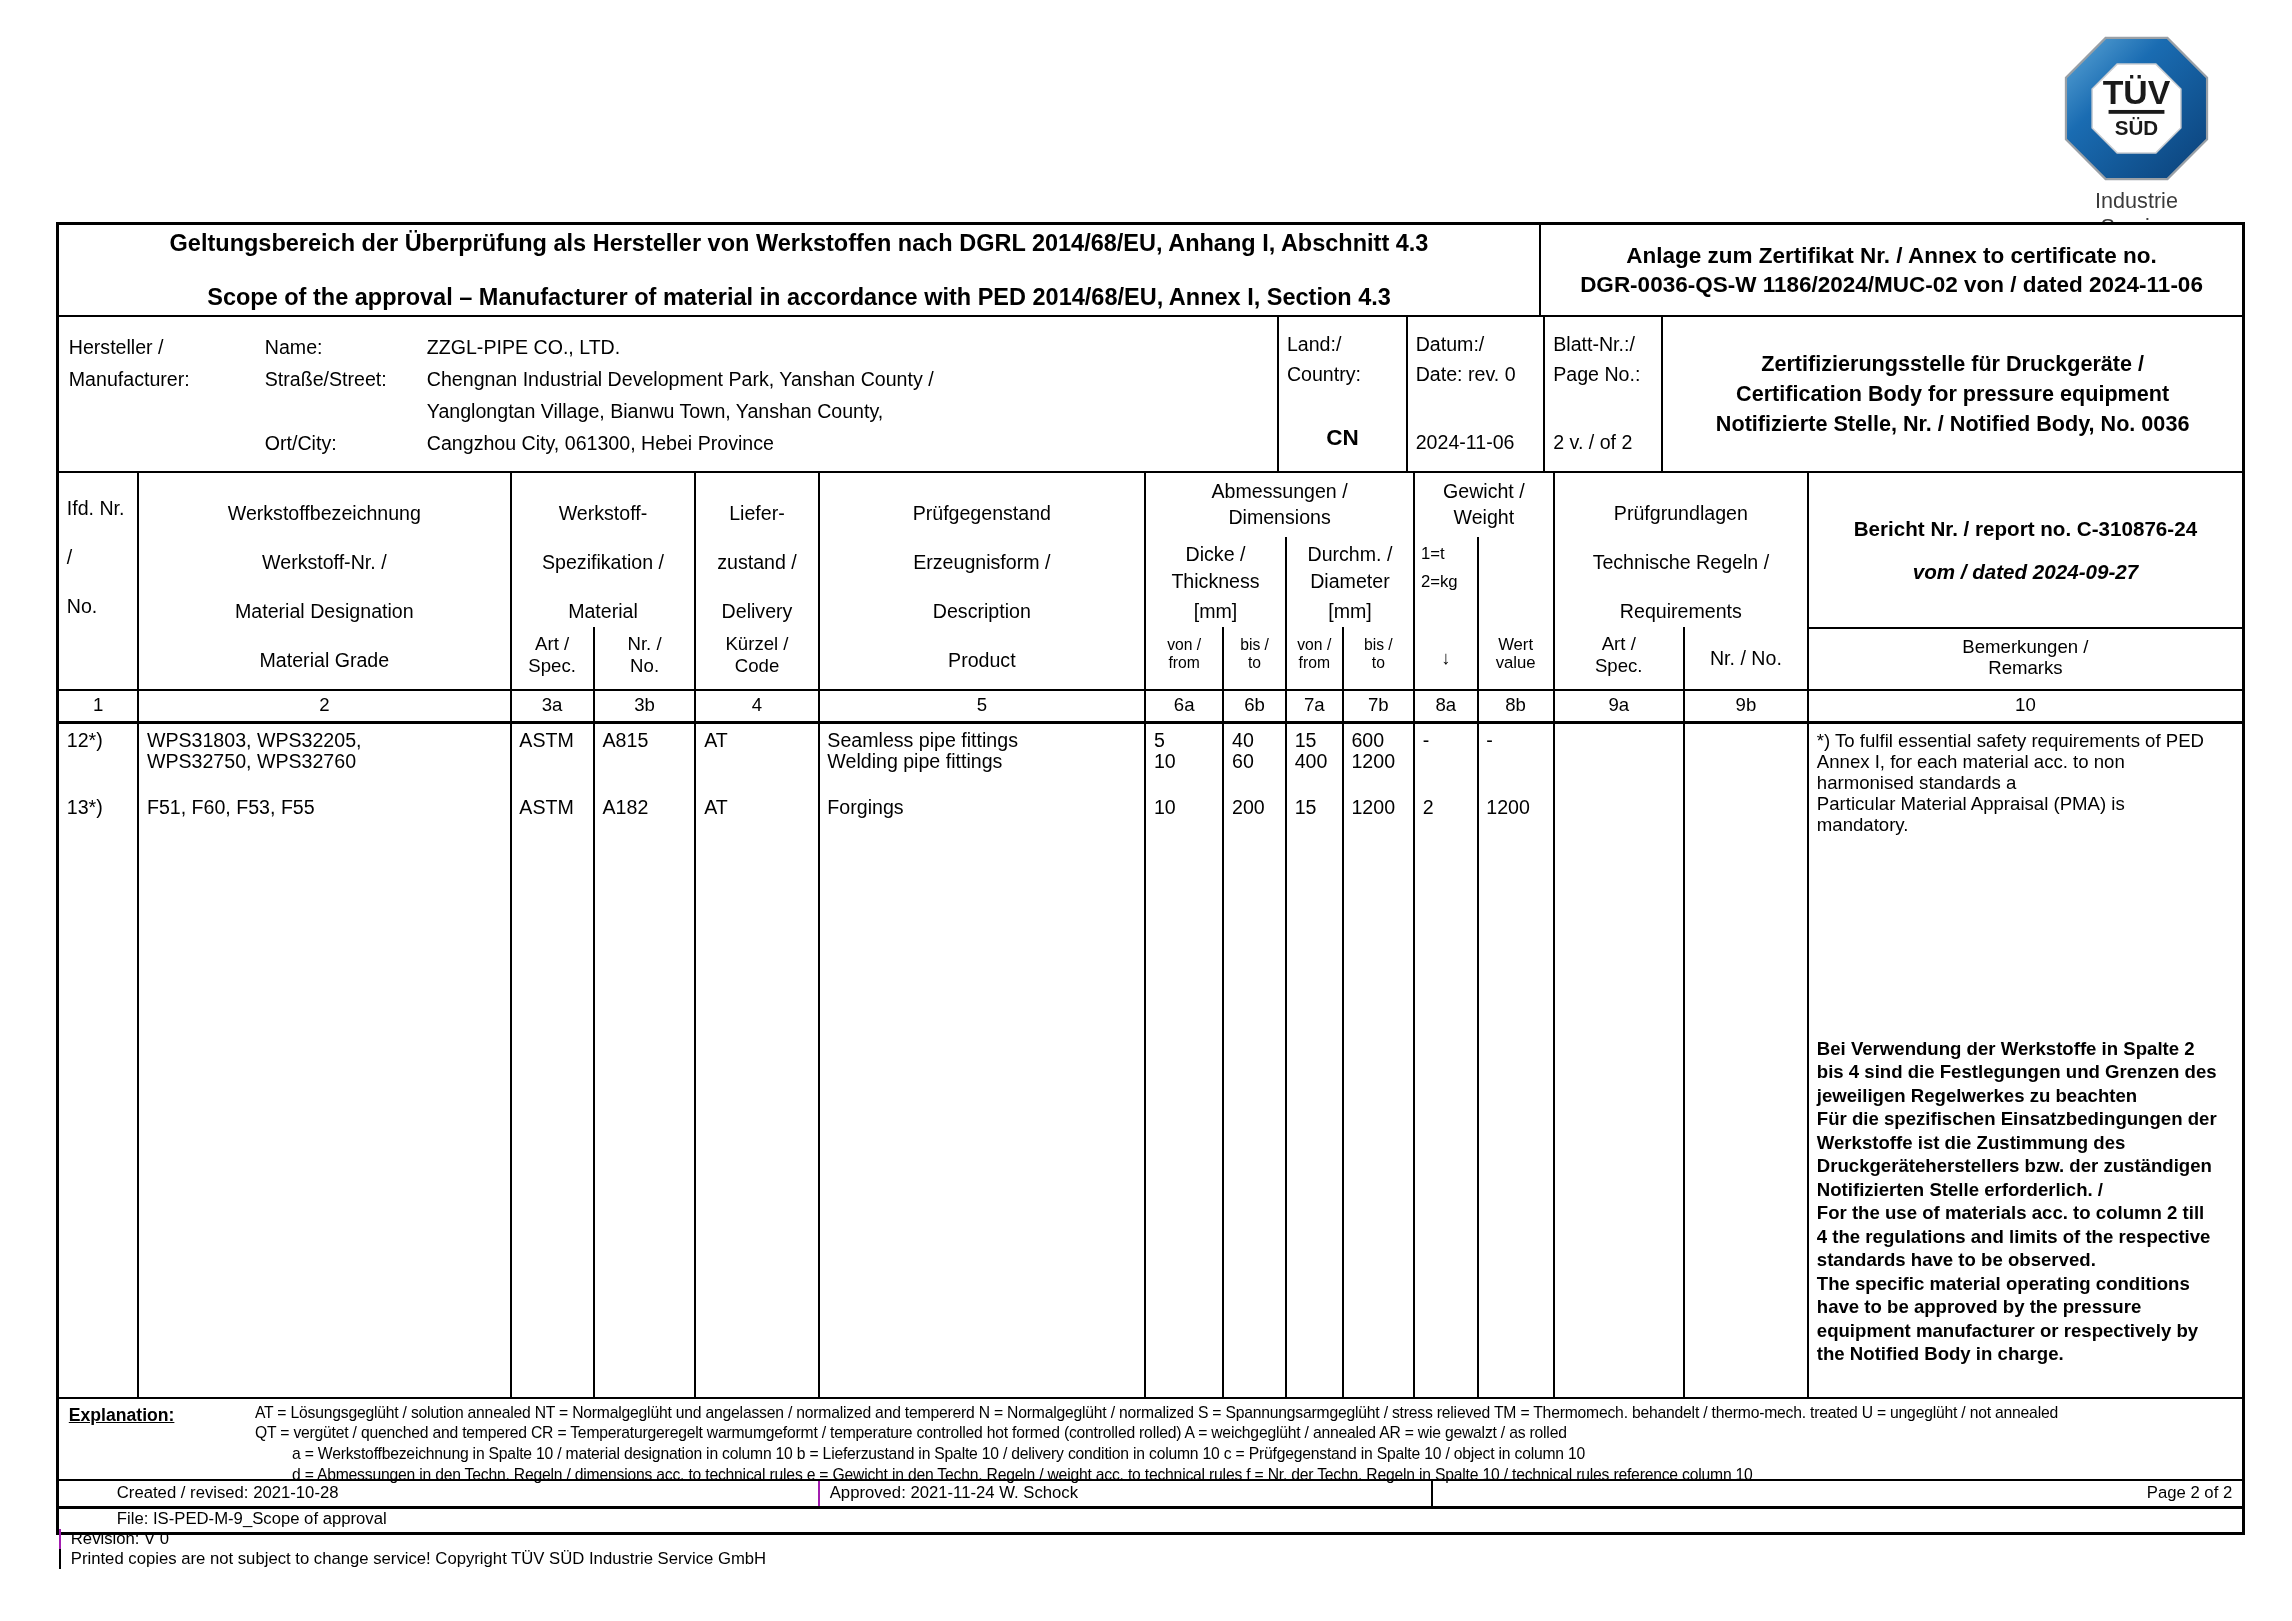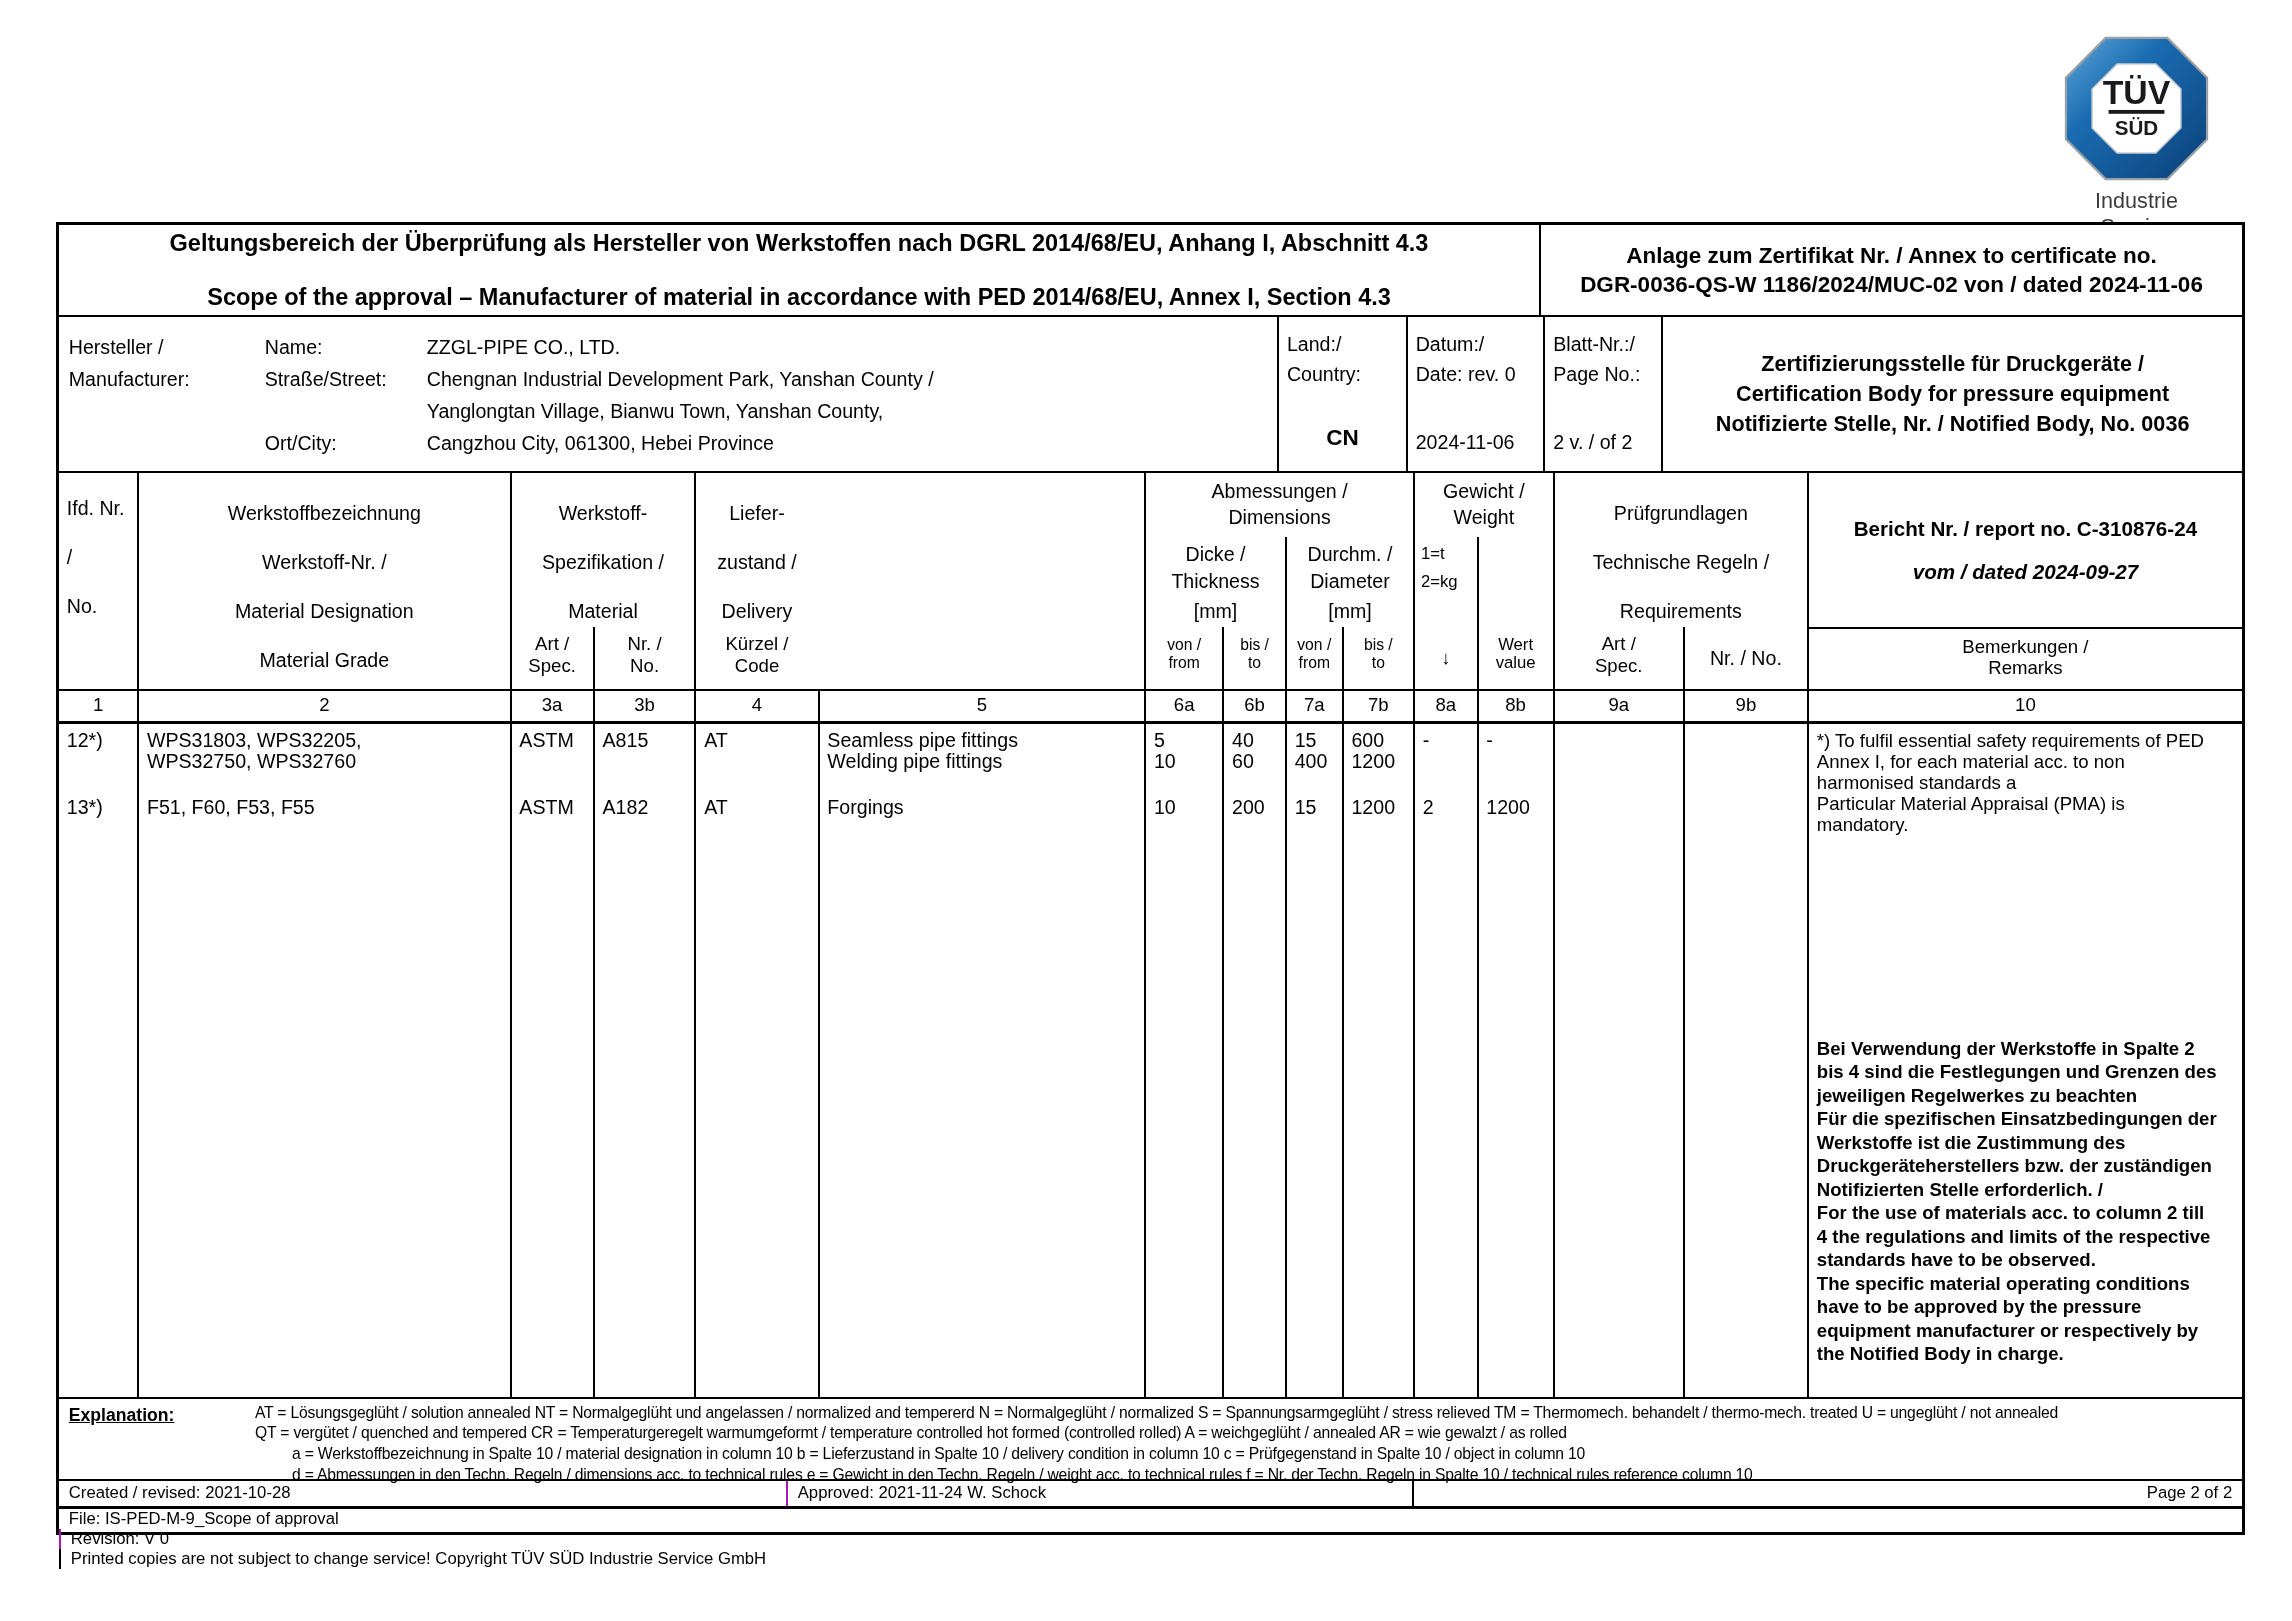--- a/index.html
+++ b/index.html
@@ -72,21 +72,21 @@
   .sec-expl { height:82px; border-top:2px solid #000; display:flex; padding-top:3.9px; }
   .expl-label { width:196px; padding:2px 0 0 9.8px; font-size:17.6px; font-weight:bold; text-decoration:underline; }
   .expl-lines { flex:1; font-size:15.7px; line-height:20.6px; letter-spacing:-0.2px; }
   .expl-indent { margin-left:37px; }
 
   
   .sec-foot { height:26.5px; display:flex; font-size:16.7px; }
   .f1 { border-top:2px solid #000; }
   .f2 { border-top:3.9px solid #000;flex-direction:column; }
   .fcell { display:flex; align-items:center; padding:0 9.8px; }
-  .fc1 { width:33.3%; }
+  .fc1 { width:33.3%;margin-left:48px; }
   .fc2 { width:28.7%; border-left:2px solid #a21caf; }
   .fc3 { width:38%; border-left:2px solid #000; }
   .fright { justify-content:flex-end; }
 </style>
 </head>
 <body>
 
 <div>
 
   <div class="logo-wrap">
@@ -162,20 +162,24 @@
 Material Designation
 Material Grade</div>
       <div class="cell bl tc lh50 pre" style="grid-area:1/3/3/5">Werkstoff-
 Spezifikation /
 Material
 Specification</div>
       <div class="cell bl tc lh50 pre" style="grid-area:1/5/3/6">Liefer-
 zustand /
 Delivery
 Condition</div>
+      <div class="cell bl tc lh50 pre" style="grid-area:1/6/4/7">Prüfgegenstand
+Erzeugnisform /
+Description
+Product</div>
       <div class="cell bl tc lh27 pre" style="grid-area:1/7/2/11">Abmessungen /
 Dimensions</div>
       <div class="cell bl tc lh27 pre" style="grid-area:1/11/2/13">Gewicht /
 Weight</div>
       <div class="cell bl tc lh50 pre" style="grid-area:1/13/3/15">Prüfgrundlagen
 Technische Regeln /
 Requirements
 Technical Rules</div>
       <div class="cell bl report" style="grid-area:1/15/3/16">
         <div>Bericht Nr. / report no. C-310876-24</div>

